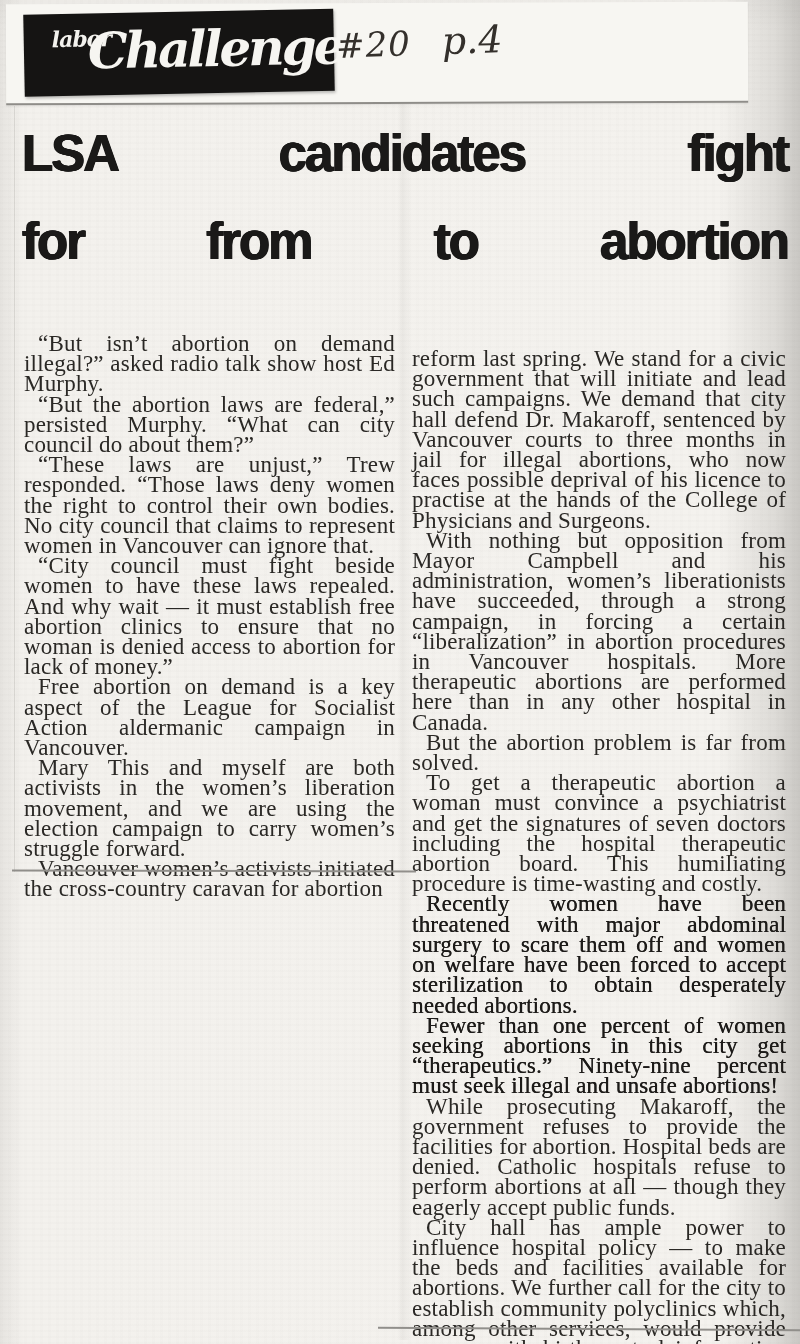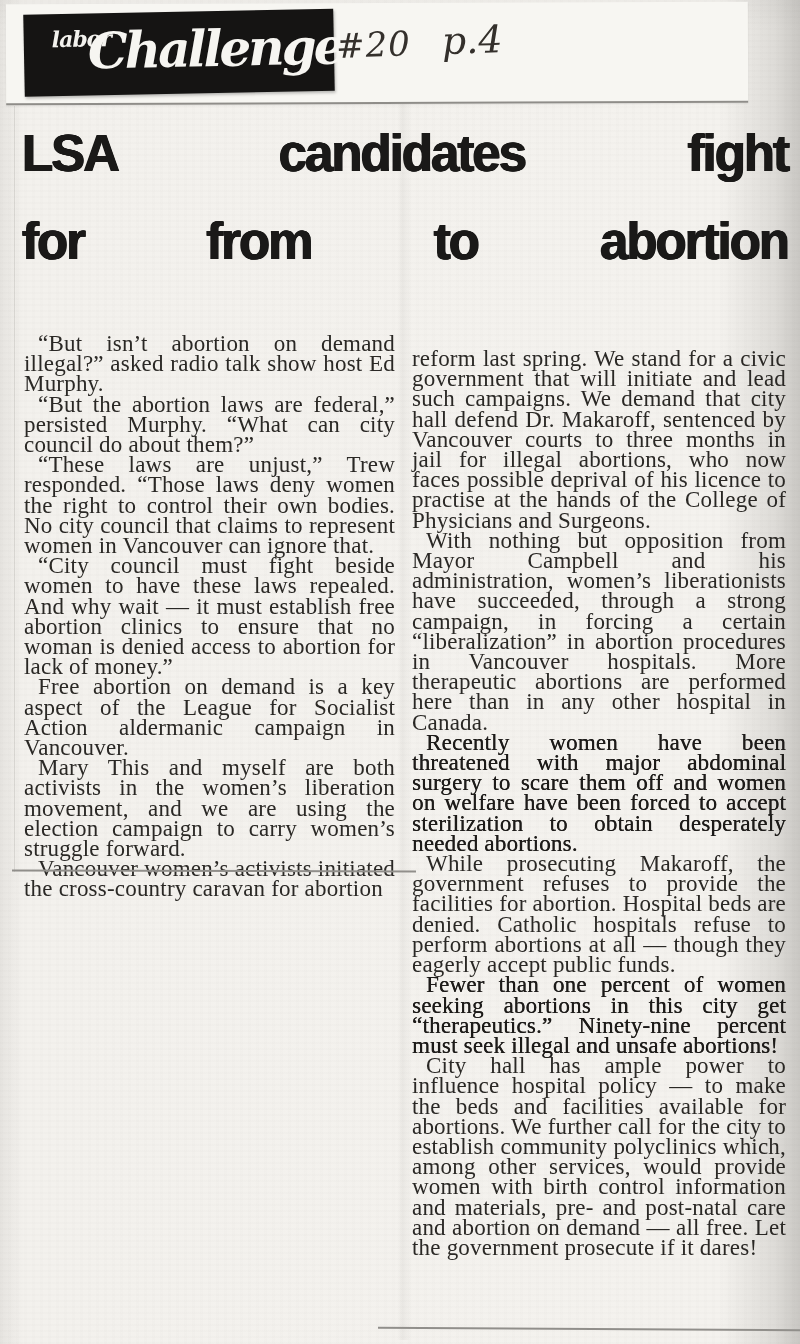--- a/index.html
+++ b/index.html
@@ -131,23 +131,25 @@
     <p class="para indent">“These laws are unjust,” Trew responded. “Those laws deny women the right to control their own bodies. No city council that claims to represent women in Vancouver can ignore that.</p>
     <p class="para indent">“City council must fight beside women to have these laws repealed. And why wait — it must establish free abortion clinics to ensure that no woman is denied access to abortion for lack of money.”</p>
     <p class="para indent">Free abortion on demand is a key aspect of the League for Socialist Action aldermanic campaign in Vancouver.</p>
     <p class="para indent">Mary This and myself are both activists in the women’s liberation movement, and we are using the election campaign to carry women’s struggle forward.</p>
     <p class="para indent">Vancouver women’s activists initiated the cross-country caravan for abortion</p>
   </div>
 
   <div class="col col-right">
     <p class="para">reform last spring. We stand for a civic government that will initiate and lead such campaigns. We demand that city hall defend Dr. Makaroff, sentenced by Vancouver courts to three months in jail for illegal abortions, who now faces possible deprival of his licence to practise at the hands of the College of Physicians and Surgeons.</p>
     <p class="para indent">With nothing but opposition from Mayor Campbell and his administration, women’s liberationists have succeeded, through a strong campaign, in forcing a certain “liberalization” in abortion procedures in Vancouver hospitals. More therapeutic abortions are performed here than in any other hospital in Canada.</p>
+    <p class="para indent">But the abortion problem is far from solved.</p>
+    <p class="para indent">To get a therapeutic abortion a woman must convince a psychiatrist and get the signatures of seven doctors including the hospital therapeutic abortion board. This humiliating procedure is time-wasting and costly.</p>
     <p class="para indent dark">Recently women have been threatened with major abdominal surgery to scare them off and women on welfare have been forced to accept sterilization to obtain desperately needed abortions.</p>
+    <p class="para indent dark">Fewer than one percent of women seeking abortions in this city get “therapeutics.” Ninety-nine percent must seek illegal and unsafe abortions!</p>
     <p class="para indent">While prosecuting Makaroff, the government refuses to provide the facilities for abortion. Hospital beds are denied. Catholic hospitals refuse to perform abortions at all — though they eagerly accept public funds.</p>
-    <p class="para indent dark">Fewer than one percent of women seeking abortions in this city get “therapeutics.” Ninety-nine percent must seek illegal and unsafe abortions!</p>
     <p class="para indent">City hall has ample power to influence hospital policy — to make the beds and facilities available for abortions. We further call for the city to establish community polyclinics which, among other services, would provide women with birth control information and materials, pre- and post-natal care and abortion on demand — all free. Let the government prosecute if it dares!</p>
   </div>
 
   <div class="left-edge-seam"></div>
   <div class="gutter-seam"></div>
   <div class="cut-left"></div>
   <div class="cut-bottom"></div>
 
 </div>
 

